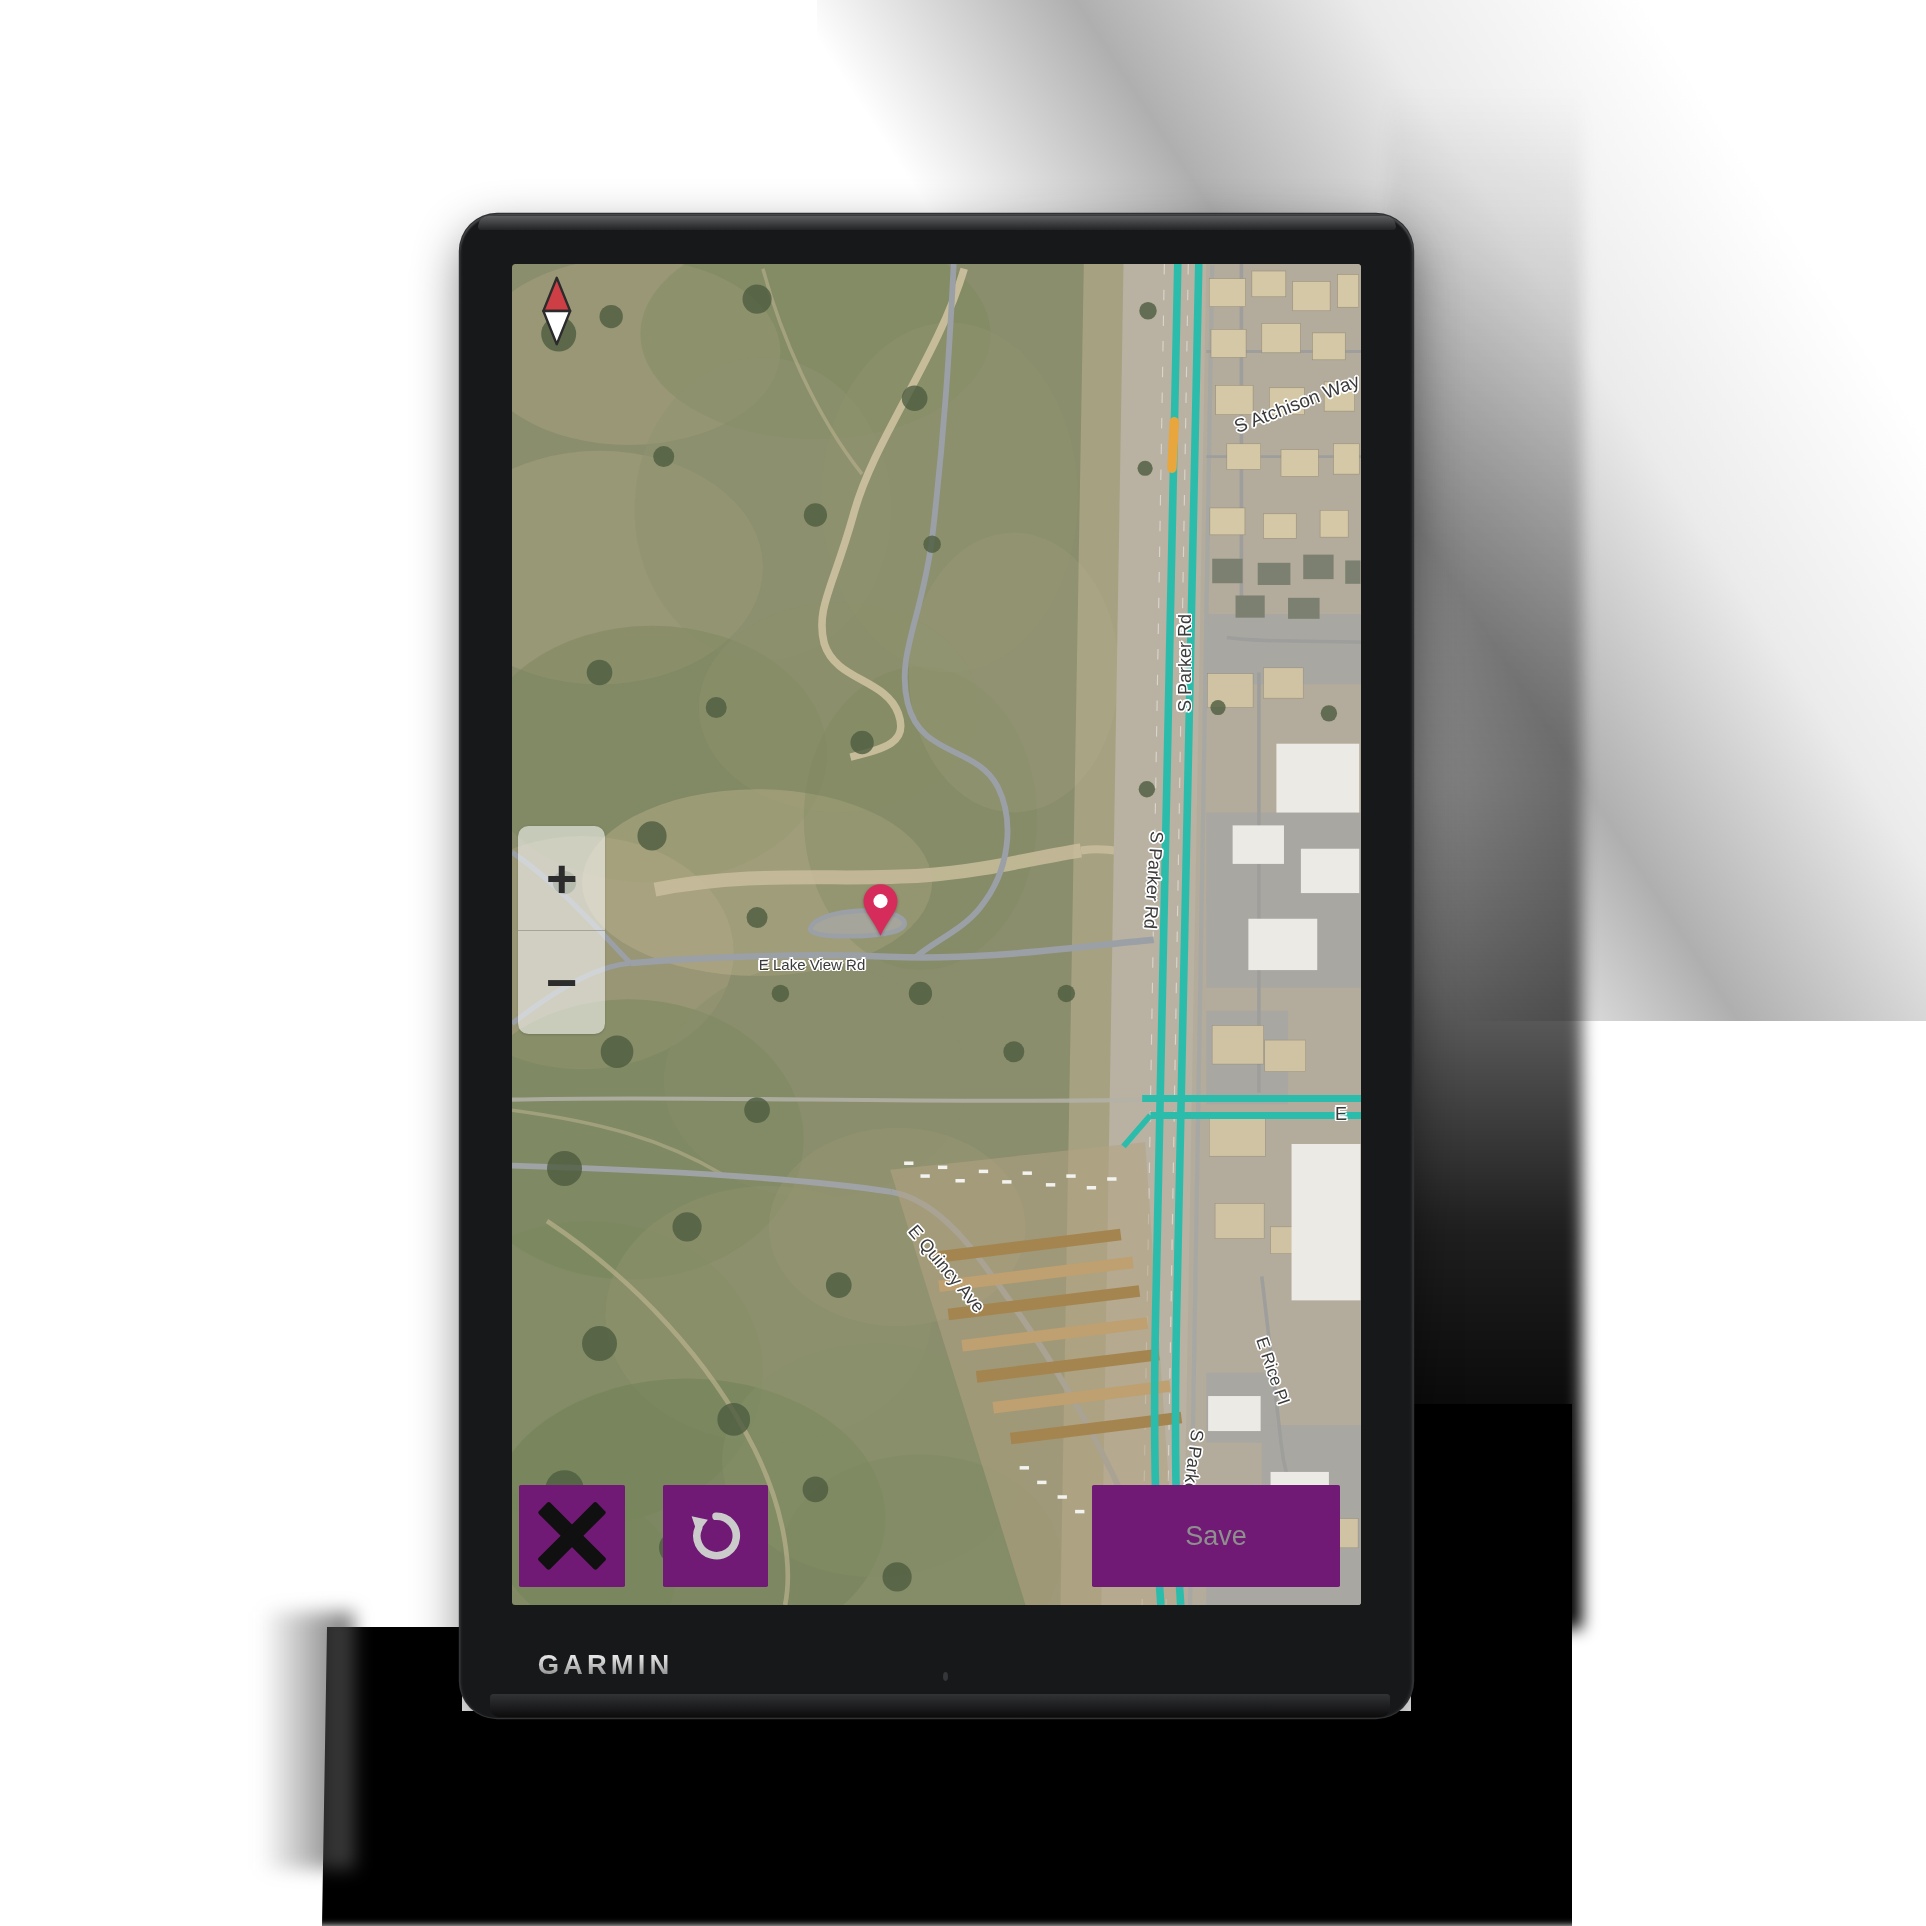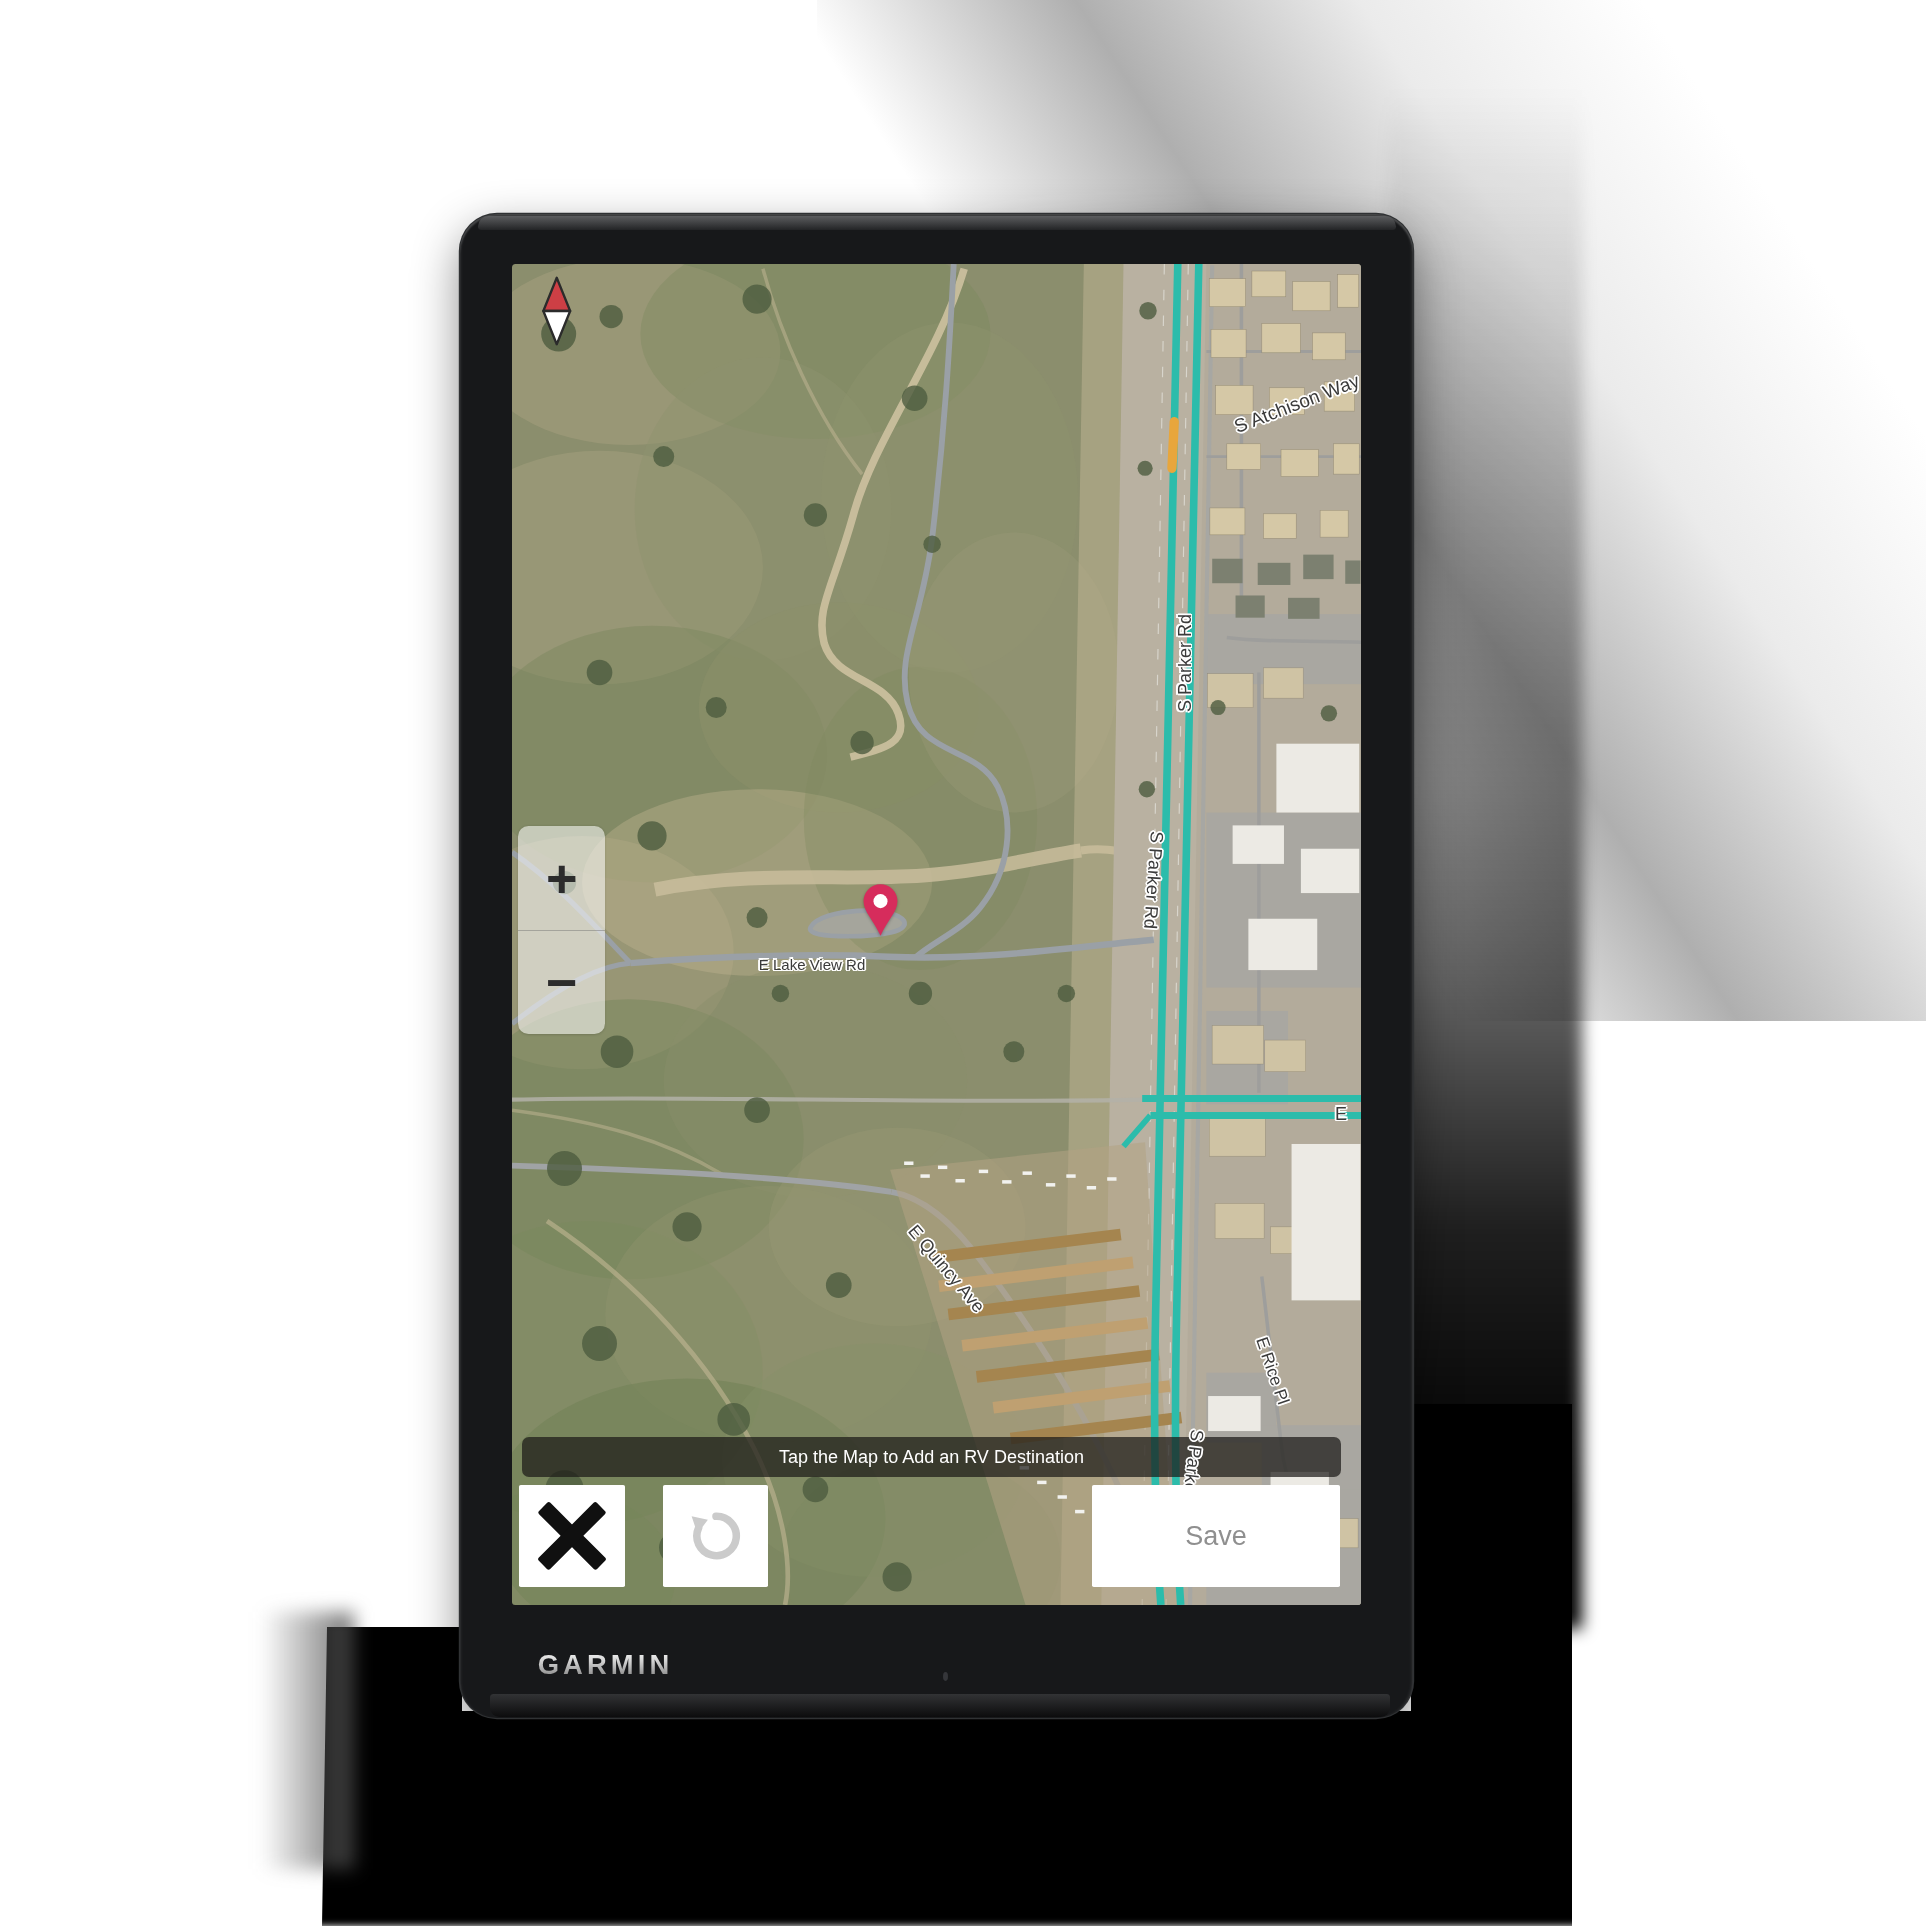--- a/index.html
+++ b/index.html
@@ -57,21 +57,21 @@
 
   
   #pin{left:348px;top:619px;width:41px;height:55px;z-index:5;filter:drop-shadow(0 1.8px 1.8px rgba(0,0,0,.3));}
 
   
   #banner{left:10px;top:1173px;width:819px;height:40px;background:rgba(28,26,23,.72);
     border-radius:7px;z-index:5;display:flex;align-items:center;justify-content:center;
     color:#fff;font-size:18px;}
 
   
-  .btn{position:absolute;background:#ffffff;z-index:8;border-radius:1.8px;
+  .btn{position:absolute;background:#701a75;z-index:8;border-radius:1.8px;
     display:flex;align-items:center;justify-content:center;cursor:pointer;}
   #cancel-btn{left:7px;top:1221px;width:106px;height:102px;}
   #undo-btn{left:151px;top:1221px;width:105px;height:102px;}
   #save-btn{left:580px;top:1221px;width:248px;height:102px;color:#8f8f8f;font-size:27px;}
   .xbar{position:absolute;left:50%;top:50%;width:82px;height:16.3px;background:#101010;border-radius:2.3px;}
   .xbar.a{transform:translate(-50%,-50%) rotate(45deg);}
   .xbar.b{transform:translate(-50%,-50%) rotate(-45deg);}
 </style>
 </head>
 <body>
@@ -302,21 +302,20 @@
     <div class="half" id="zoom-in-btn">+</div>
     <div id="zoom-divider"></div>
     <div class="half" id="zoom-out-btn">−</div>
   </div>
 
   <svg id="pin" class="abs" viewBox="0 0 70 94">
     <path d="M35,90 C23,63 6,49 6,31 A29,29 0 1 1 64,31 C64,49 47,63 35,90 Z" fill="#d62c5c"></path>
     <circle cx="35" cy="31" r="12" fill="#ffffff"></circle>
   </svg>
 
-  <div class="abs" id="banner">Tap the Map to Add an RV Destination</div>
 
   <div class="btn" id="cancel-btn">
     <span class="abs" style="width:100%;height:100%;">
       <span class="xbar a"></span>
         <span class="xbar b"></span>
     </span>
   </div>
   <div class="btn" id="undo-btn">
     <svg width="58" height="58" viewBox="0 0 100 100">
       <path d="M50,16 A34,34 0 1 1 20,36" fill="none" stroke="#cbcbcb" stroke-width="13" stroke-linecap="round"></path>

